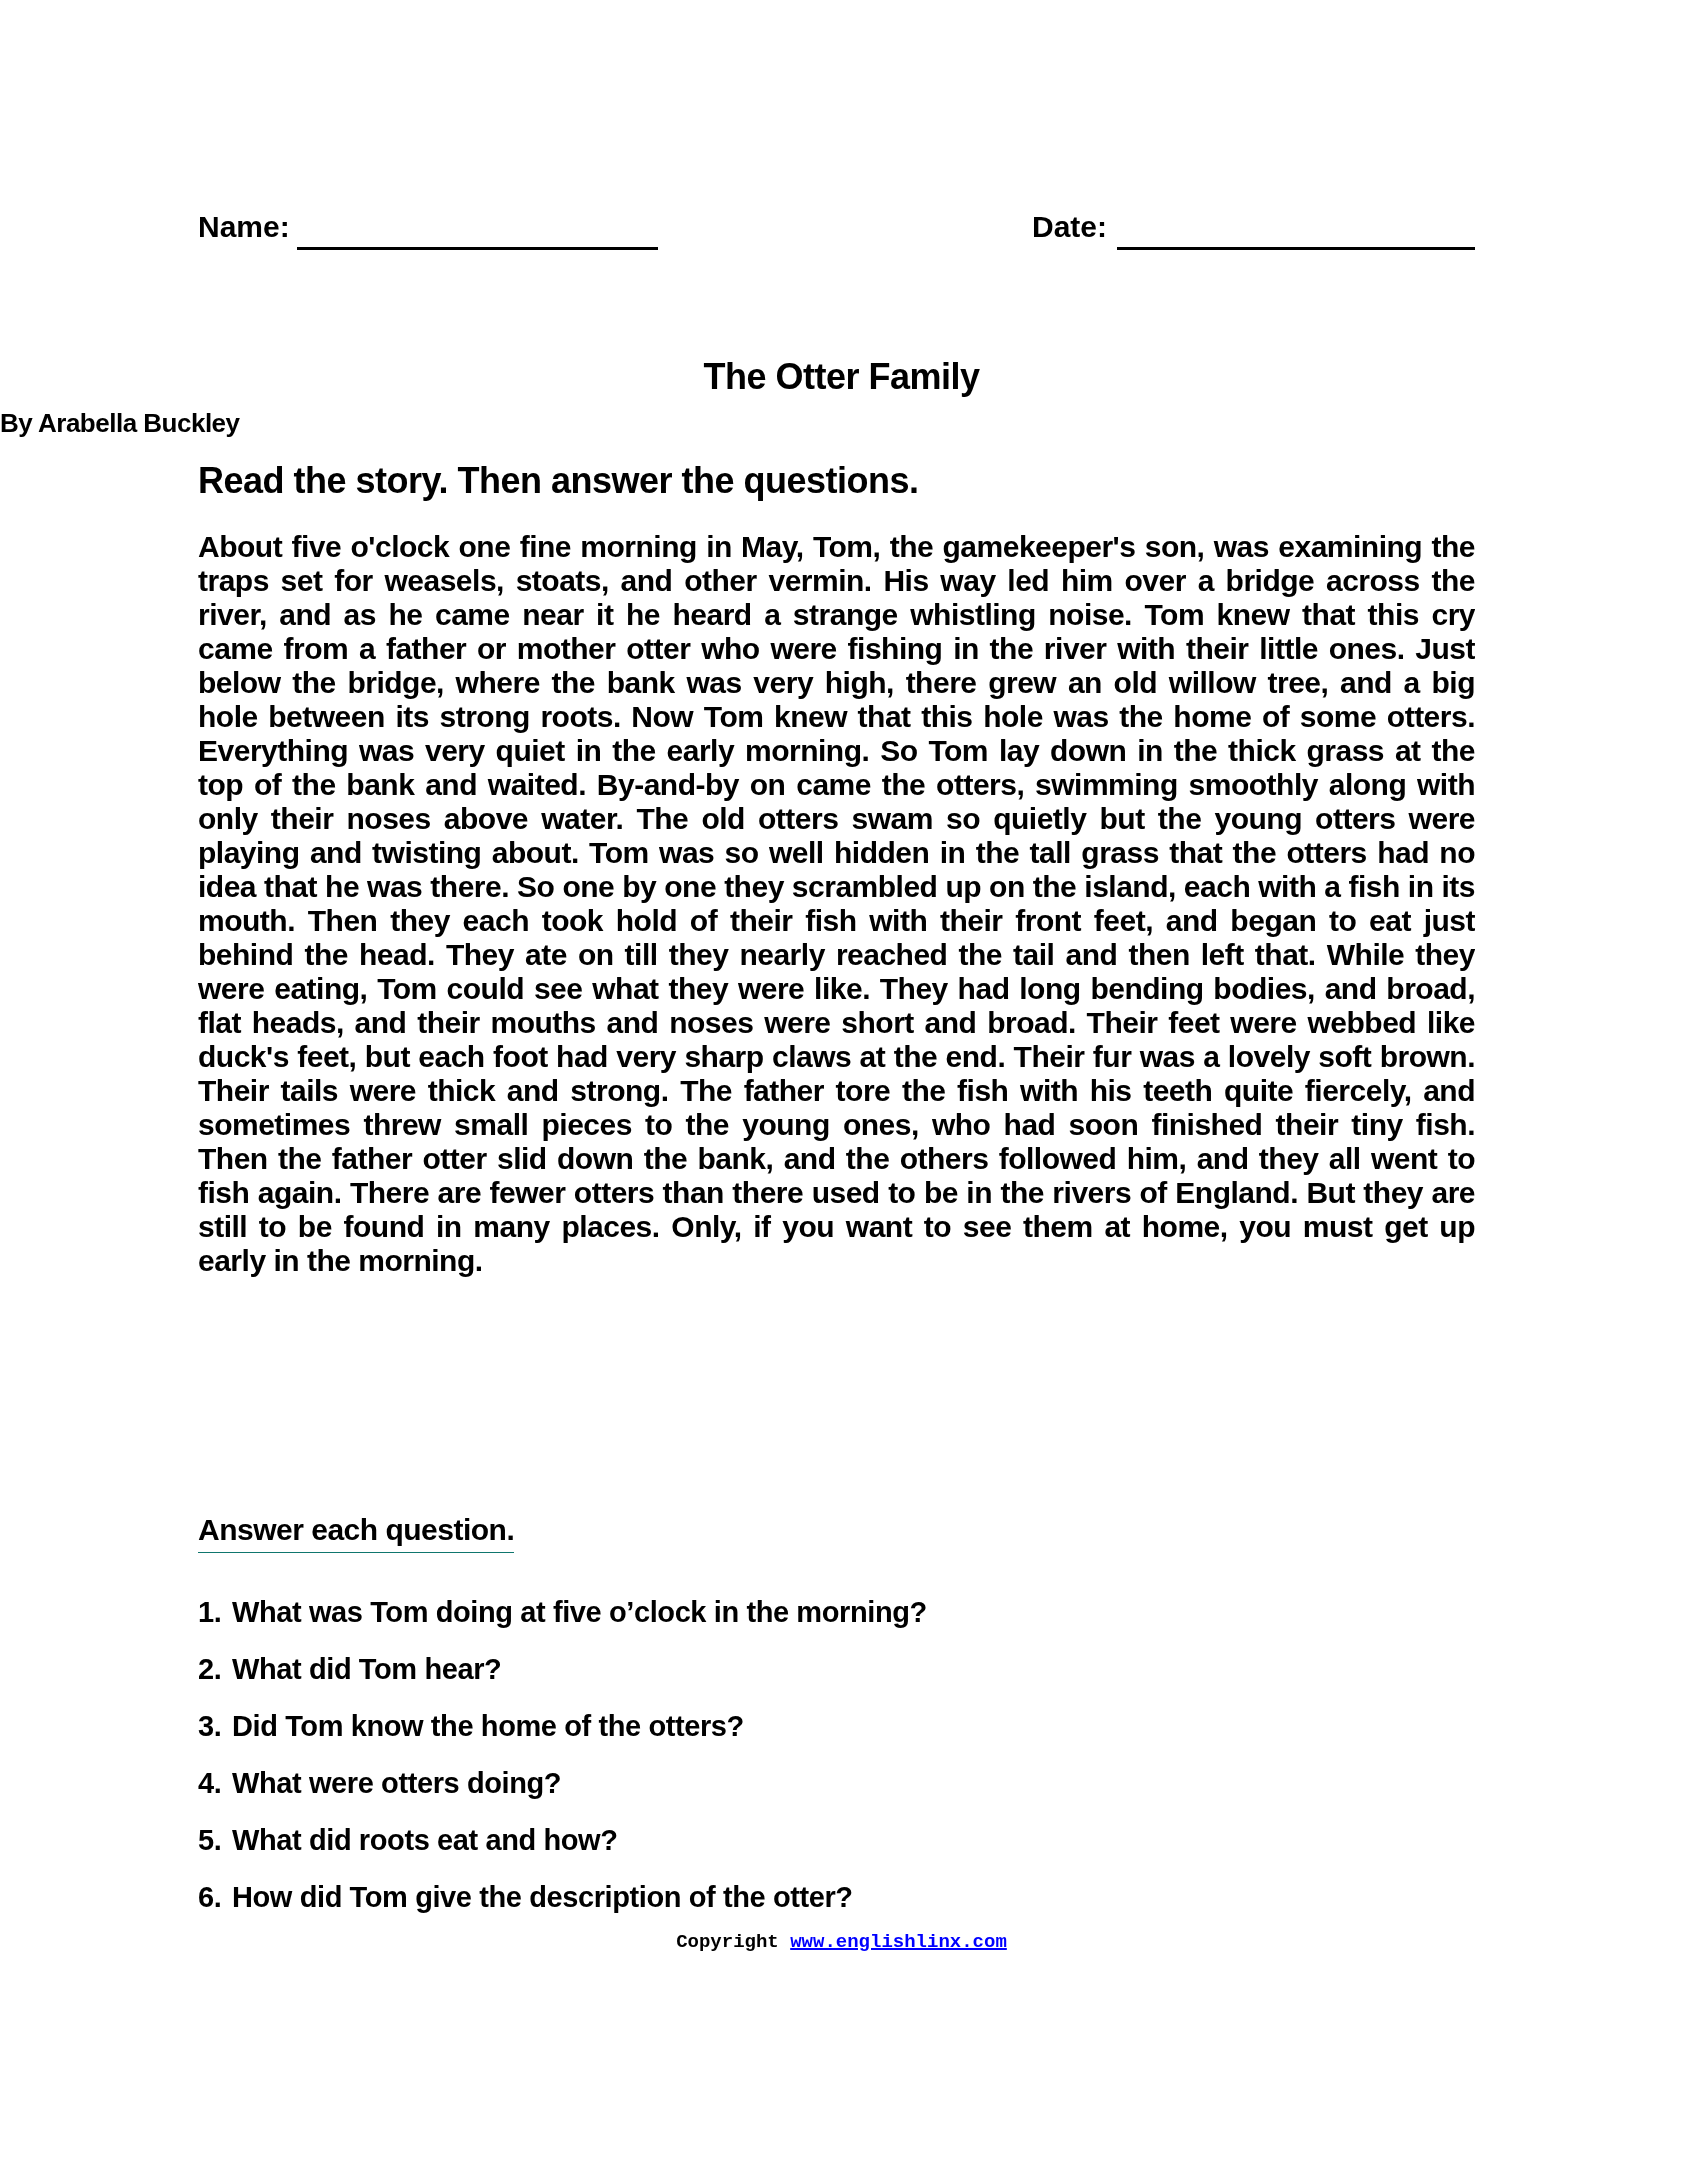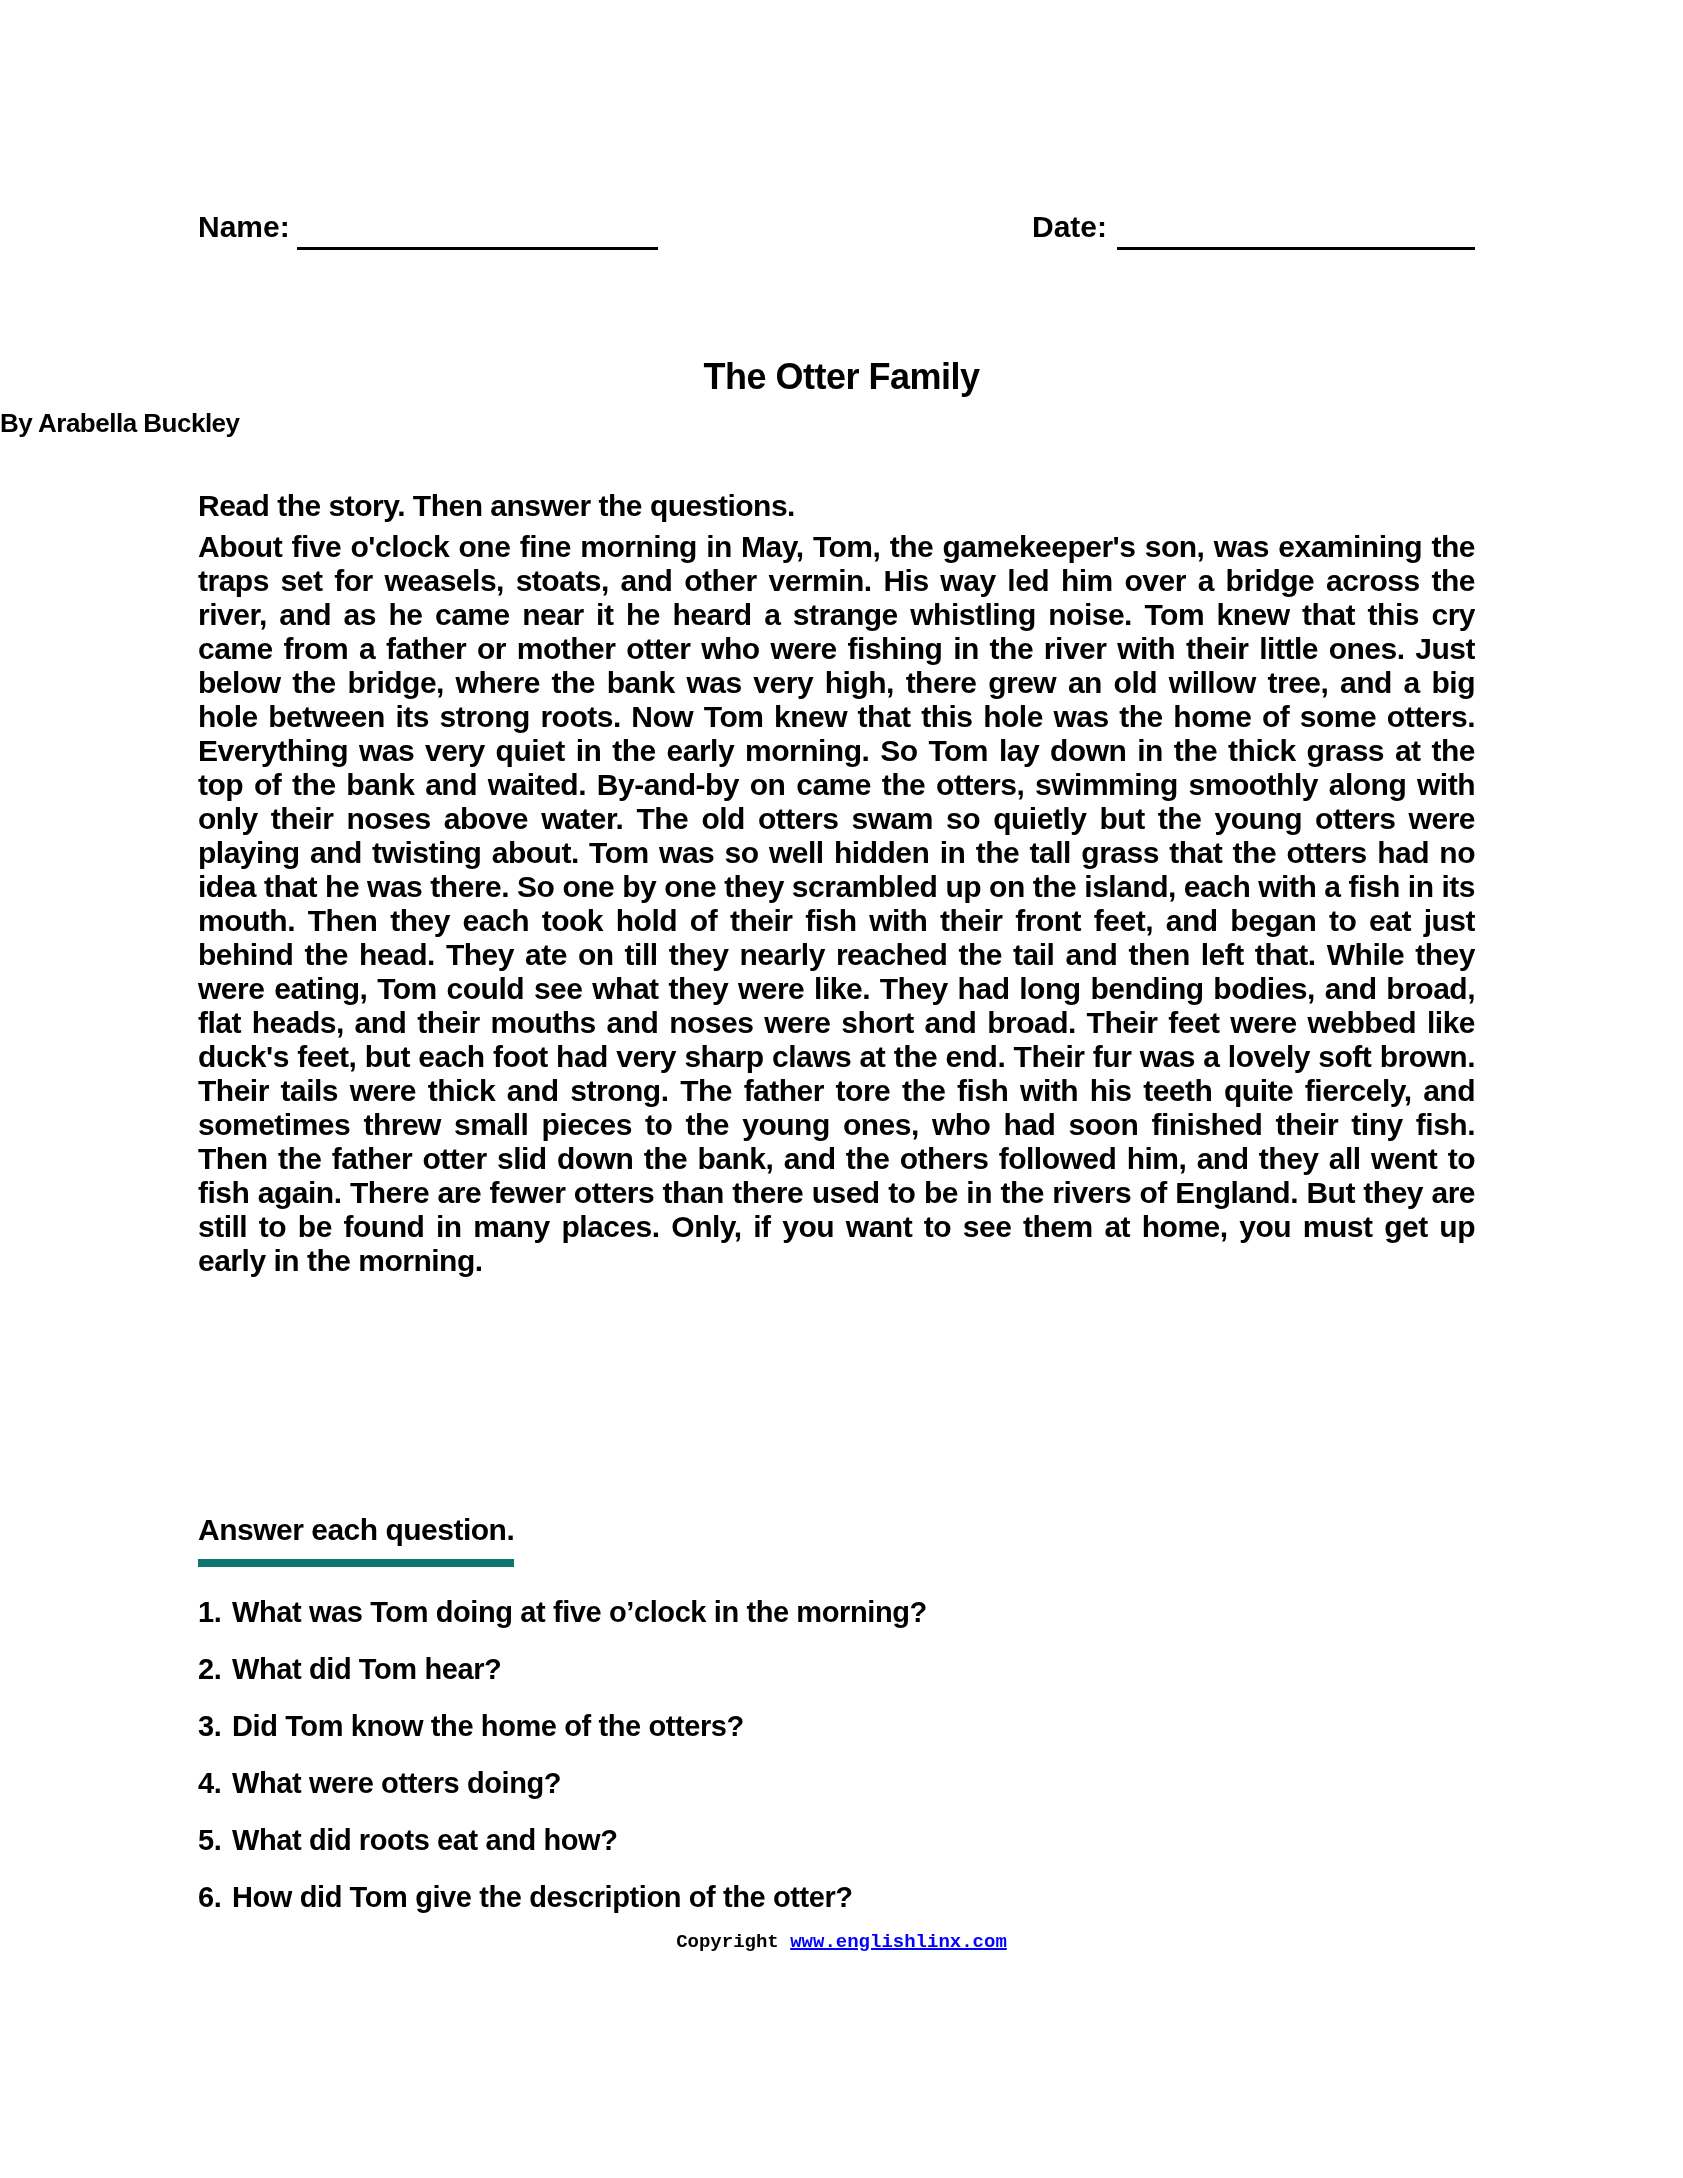--- a/index.html
+++ b/index.html
@@ -79,24 +79,24 @@
     top: 408px;
     left: 0;
     width: 1683px;
     text-align: left;
     font-size: 26px;
     letter-spacing: -0.5px;
   }
   
   .instructions {
     position: absolute;
-    top: 489px;
-    left: 198px;
-    width: 1277px;
-    font-size: 30px;
+    top: 460px;
+    left: 198px;
+    width: 1277px;
+    font-size: 36px;
     letter-spacing: -0.5px;
     white-space: nowrap;
   }
   .story-text {
     position: absolute;
     top: 530px;
     left: 198px;
     width: 1277px;
     max-height: 965px;
     overflow: hidden;
@@ -107,22 +107,22 @@
   }
   
   .answer-header {
     position: absolute;
     top: 1513px;
     left: 198px;
     font-size: 30px;
     letter-spacing: -0.5px;
   }
   .answer-header .underlined {
-    border-bottom: 8px solid #0f766e;
-    padding-bottom: 12px;
+    border-bottom: 1px solid #0f766e;
+    padding-bottom: 5px;
     display: inline-block;
   }
   .questions {
     position: absolute;
     top: 1594px;
     left: 198px;
     width: 1277px;
     font-size: 29px;
     letter-spacing: -0.4px;
   }

